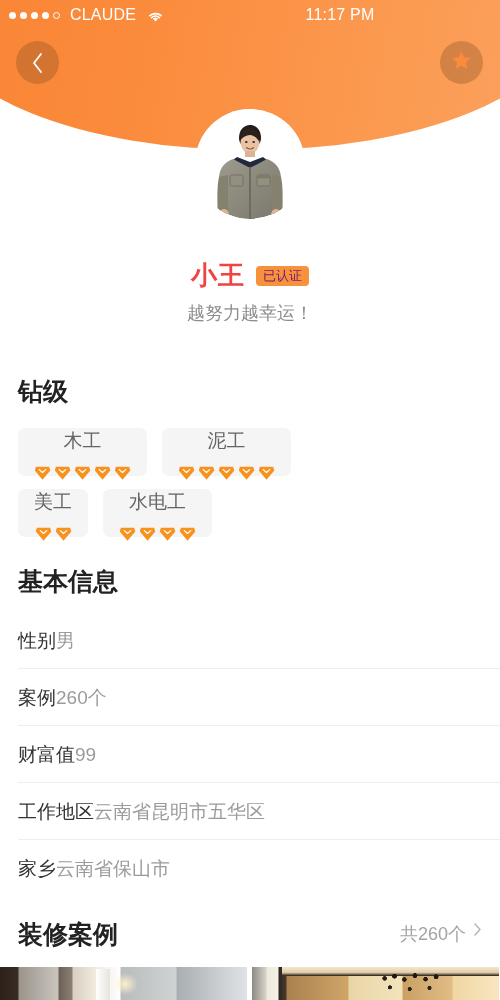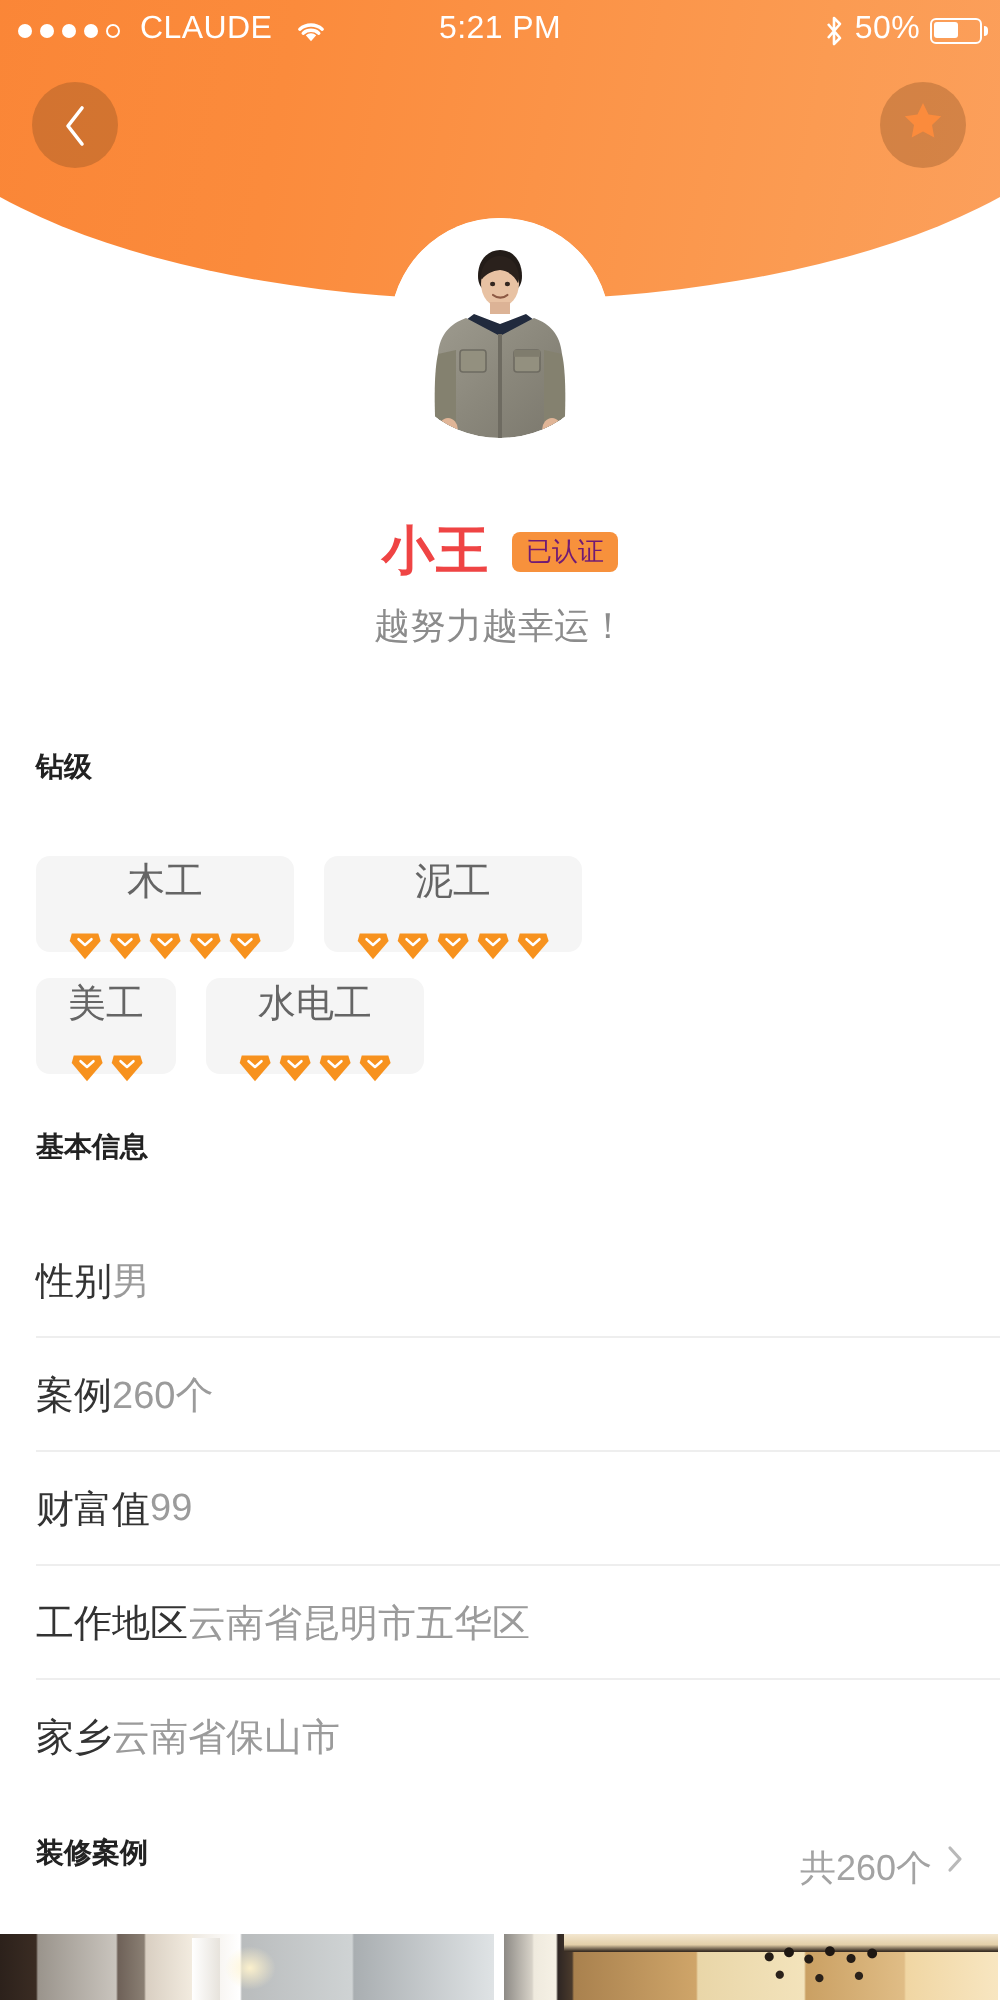--- a/index.html
+++ b/index.html
@@ -69,21 +69,21 @@
     background:#f7913c; color:#701a75; font-size:13px;
     padding:3px 7px 4px; border-radius:4px; line-height:1;
   }
   .tagline {
     position:absolute; left:0; top:301px; width:500px; text-align:center;
     font-size:18px; color:#8c8c8c;
   }
 
   
   .section-title {
-    position:absolute; left:18px; font-size:14px; font-weight:bold; color:#222;
+    position:absolute; left:18px; font-size:25px; font-weight:bold; color:#222;
   }
   #title-diamond { top:375px; }
   #title-basic   { top:565px; }
   #title-cases   { top:918px; }
 
   
   .tags { position:absolute; left:18px; top:428px; width:470px; }
   .tag-row { display:flex; gap:15px; margin-bottom:13px; }
   .tag {
     background:#f5f5f5; border-radius:7px; height:48px;
@@ -185,32 +185,21 @@
       </div>
       <span class="carrier">CLAUDE</span>
       <span class="wifi">
         <svg viewBox="0 0 17 13" width="17" height="13">
           <path d="M8.5 11.6 5.9 8.6a4 4 0 0 1 5.2 0z" fill="#fff"></path>
           <path d="M2.9 5.6a8.6 8.6 0 0 1 11.2 0" stroke="#fff" stroke-width="1.7" fill="none" stroke-linecap="round"></path>
           <path d="M4.6 7.6a6 6 0 0 1 7.8 0" stroke="#fff" stroke-width="1.7" fill="none" stroke-linecap="round"></path>
         </svg>
       </span>
     </div>
-    <div class="sb-center">5:21 PM</div>
-    <div class="sb-right">
-      <span class="bt">
-        <svg viewBox="0 0 10 15" width="10" height="15">
-          <path d="M2 4 8 11 5 14V1l3 3L2 11" stroke="#fff" stroke-width="1.3" fill="none" stroke-linejoin="round"></path>
-        </svg>
-      </span>
-      <span class="batt-pct">50%</span>
-      <span class="batt">
-          <span class="batt-fill"></span>
-        </span>
-    </div>
+    <div class="sb-center">11:17 PM</div>
   </div>
 
   <div class="circle-btn btn-back">
     <span class="chev-left">
       <svg viewBox="0 0 13 22" width="13" height="22">
         <path d="M10 2 3 11l7 9" stroke="#fff" stroke-width="1.8" fill="none" stroke-linecap="round" stroke-linejoin="round"></path>
       </svg>
     </span>
   </div>
 

